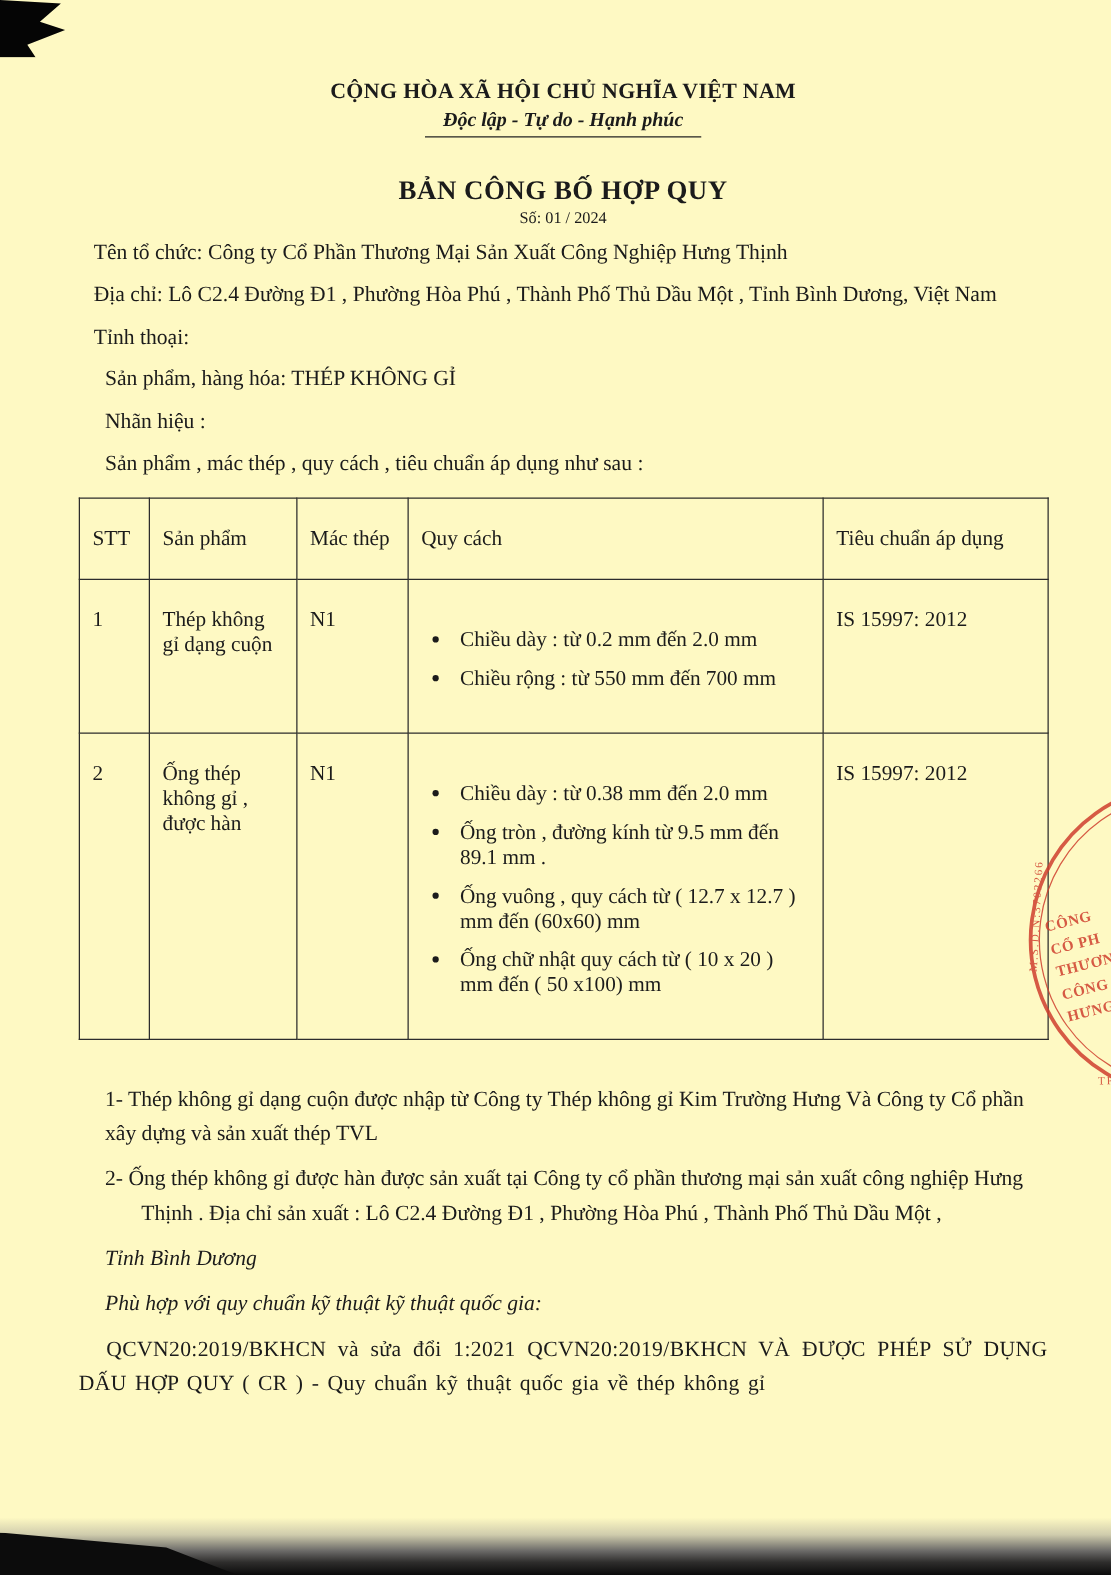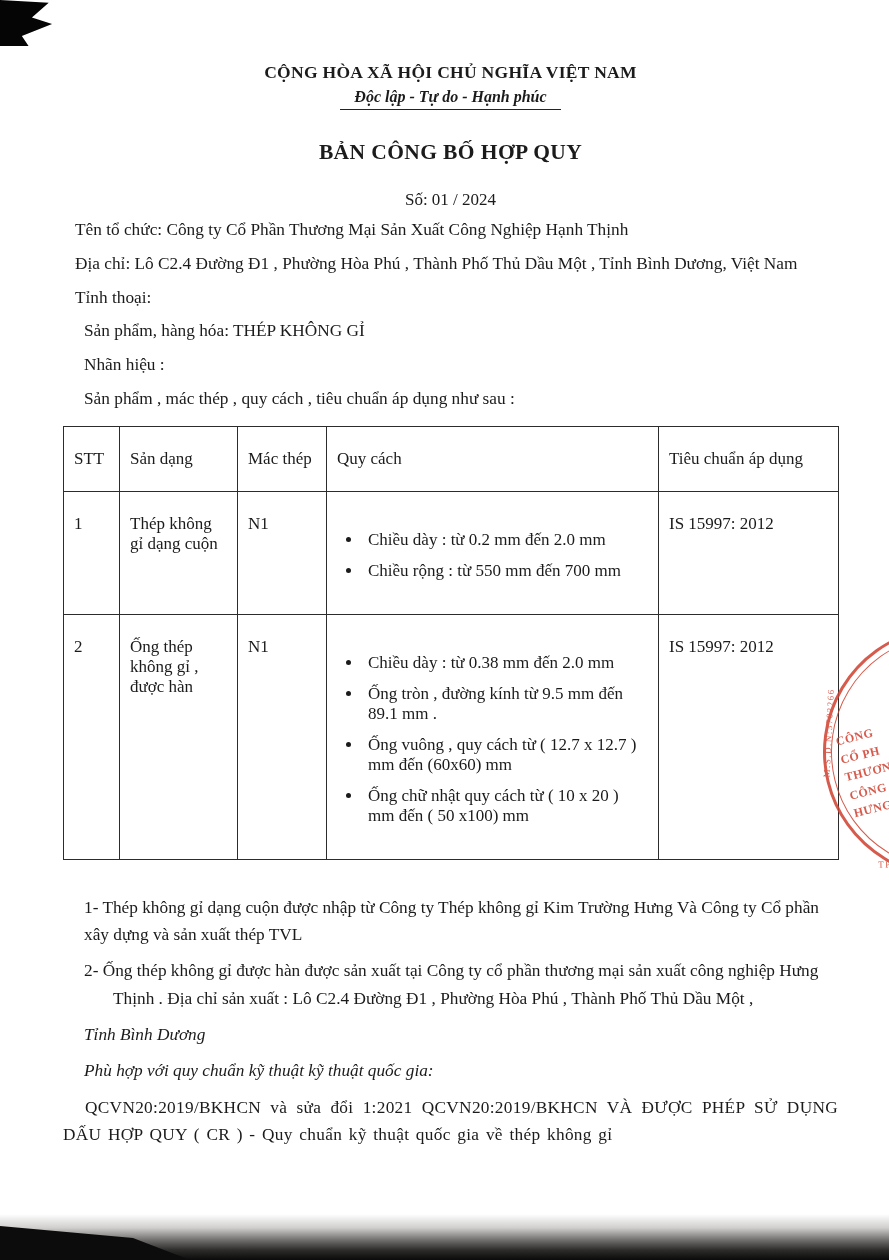--- a/index.html
+++ b/index.html
@@ -2,38 +2,38 @@
 <html style="--stamp-color: #cf3f2e;"><head>
 <meta charset="utf-8">
 <style>
   :root { --stamp-color: #cf3f2e; }
   * { box-sizing: border-box; }
   body { margin: 0; background: #e8e8e8; }
   .page {
     position: relative;
     width: 889px; height: 1260px;
     margin: 0 auto;
-    background: #ffffff;
+    background: #fef9c3;
     overflow: hidden;
     font-family: "Liberation Serif", "DejaVu Serif", serif;
     color: #1b1b1b;
   }
   .content { padding: 62px 51px 0 63px; }
   .center { text-align: center; }
   .nat-title { font-size: 17.5px; font-weight: bold; letter-spacing: .3px; }
   .motto-wrap { margin-top: 5px; }
   .motto {
     display: inline-block;
     font-size: 16px; font-weight: bold;
     padding: 0 14px 3px 14px;
     border-bottom: 1.7px solid #232323;
     font-style: italic;
   }
   .doc-title { margin-top: 30px; font-size: 21.5px; font-weight: bold; letter-spacing: .4px; }
-  .doc-number { margin-top: 25px; font-size: 17px; }
+  .doc-number { margin-top: 1px; font-size: 13px; }
 
   .para { font-size: 17.3px; line-height: 1.55; margin: 7px 0; padding-left: 12px; }
   .para.indent2 { padding-left: 21px; }
   .bold { font-weight: normal; }
 
   table.spec-table {
     width: 100%;
     border-collapse: collapse;
     margin-top: 13px;
     font-size: 17px;
@@ -125,39 +125,39 @@
   <div class="content">
 
     <div class="center nat-title">CỘNG HÒA XÃ HỘI CHỦ NGHĨA VIỆT NAM</div>
     <div class="center motto-wrap">
       <span class="motto">Độc lập - Tự do - Hạnh phúc</span>
     </div>
 
     <div class="center doc-title">BẢN CÔNG BỐ HỢP QUY</div>
     <div class="center doc-number">Số: 01 / 2024</div>
 
-    <p class="para">Tên tổ chức: Công ty Cổ Phần Thương Mại Sản Xuất Công Nghiệp Hạnh Thịnh</p>
+    <p class="para">Tên tổ chức: Công ty Cổ Phần Thương Mại Sản Xuất Công Nghiệp Hưng Thịnh</p>
     <p class="para">Địa chỉ: Lô C2.4 Đường Đ1 , Phường Hòa Phú , Thành Phố Thủ Dầu Một , Tỉnh Bình Dương, Việt Nam</p>
     <p class="para">Tỉnh thoại:</p>
     <p class="para indent2"><span>Sản phẩm, hàng hóa: </span><span class="bold">THÉP KHÔNG GỈ</span></p>
     <p class="para indent2">Nhãn hiệu :</p>
     <p class="para indent2">Sản phẩm , mác thép , quy cách , tiêu chuẩn áp dụng như sau :</p>
 
     <table class="spec-table">
       <colgroup>
         <col style="width:56px">
           <col style="width:118px">
           <col style="width:89px">
           <col style="width:332px">
           <col style="width:180px">
       </colgroup>
       <thead>
         <tr>
           <th class="th-stt">STT</th>
-          <th>Sản dạng</th>
+          <th>Sản phẩm</th>
           <th>Mác thép</th>
           <th>Quy cách</th>
           <th>Tiêu chuẩn áp dụng</th>
         </tr>
       </thead>
       <tbody>
         <tr>
           <td class="td-stt">1</td>
           <td class="td-sanpham">Thép không gỉ dạng cuộn</td>
           <td class="td-mac">N1</td>

